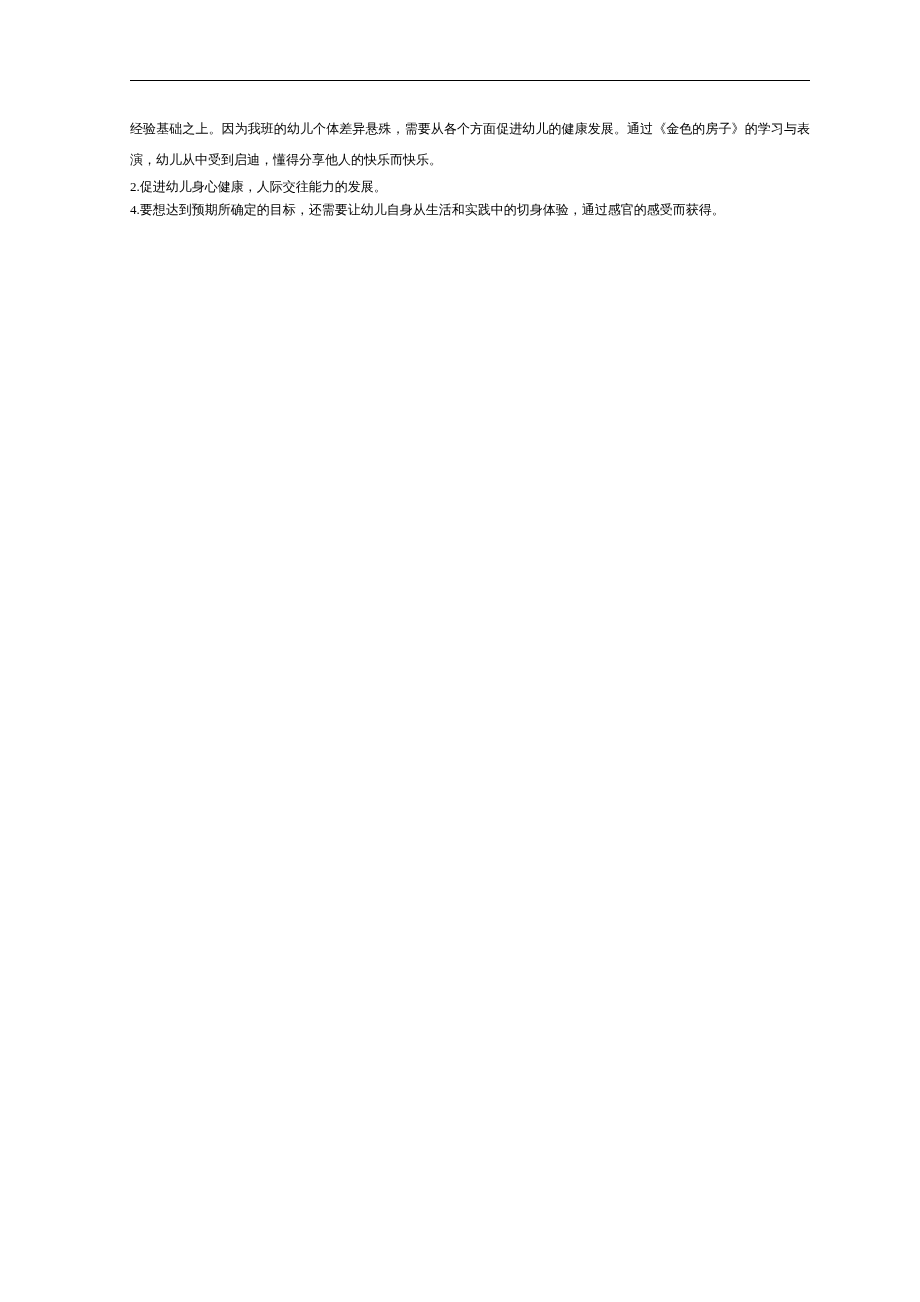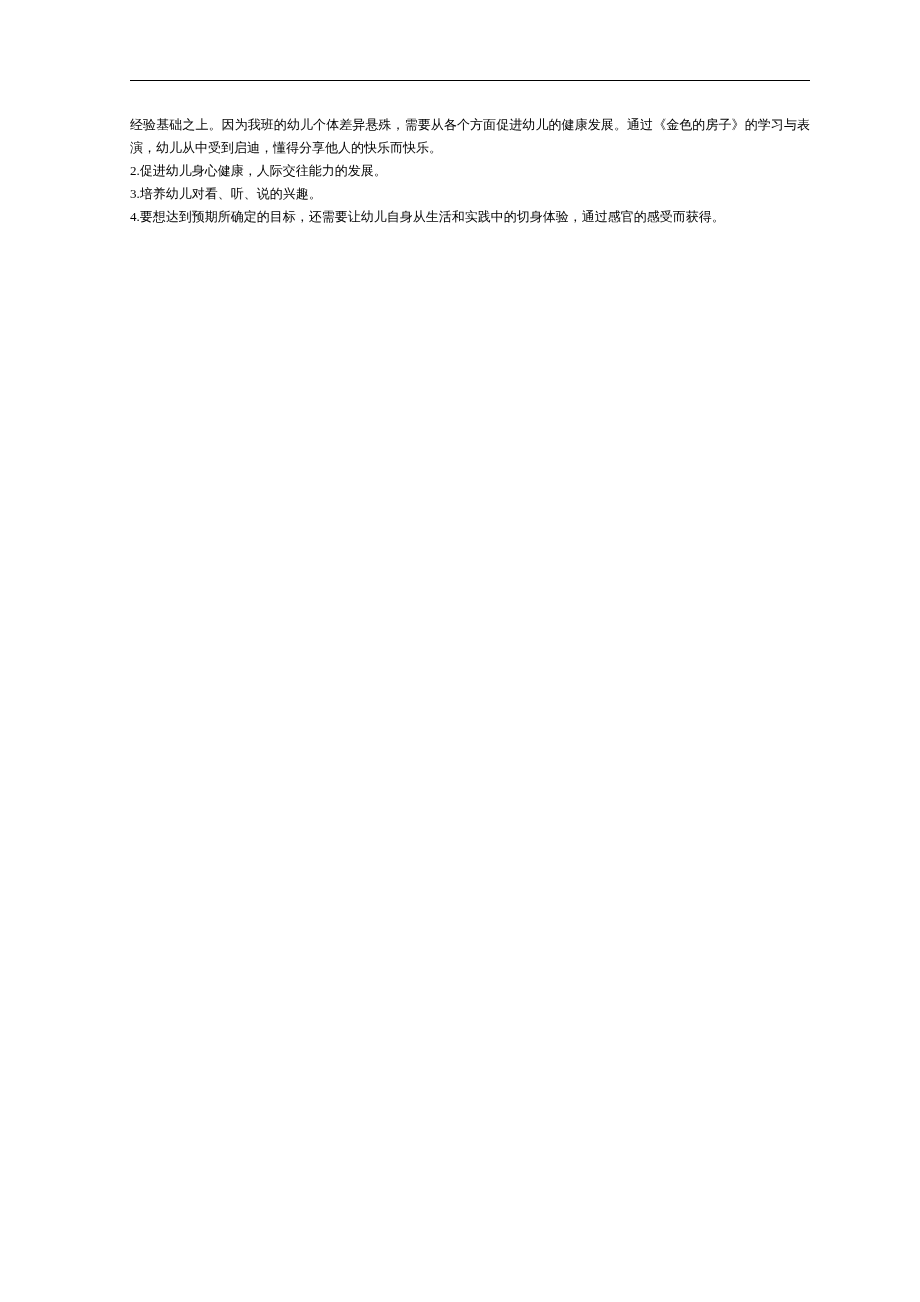--- a/index.html
+++ b/index.html
@@ -18,34 +18,33 @@
       padding: 80px 110px 0 130px;
     }
     .divider {
       border: none;
       border-top: 1px solid #000000;
       margin-bottom: 32px;
       width: 100%;
     }
     .paragraph {
       font-size: 13px;
-      line-height: 23px;
+      line-height: 31px;
       color: #000000;
       text-align: justify;
       margin-bottom: 0;
     }
     .list-item {
       font-size: 13px;
       line-height: 23px;
       color: #000000;
       text-align: left;
     }
   </style>
 </head>
 <body>
 
 <div class="page">
   <hr class="divider">
   <p class="paragraph">经验基础之上。因为我班的幼儿个体差异悬殊，需要从各个方面促进幼儿的健康发展。通过《金色的房子》的学习与表演，幼儿从中受到启迪，懂得分享他人的快乐而快乐。</p>
   <p class="list-item">2.促进幼儿身心健康，人际交往能力的发展。</p>
-  <p class="list-item">3.培养幼儿对看、听、说的兴趣。</p>
   <p class="list-item">4.要想达到预期所确定的目标，还需要让幼儿自身从生活和实践中的切身体验，通过感官的感受而获得。</p>
 </div>
 
 </body></html>

